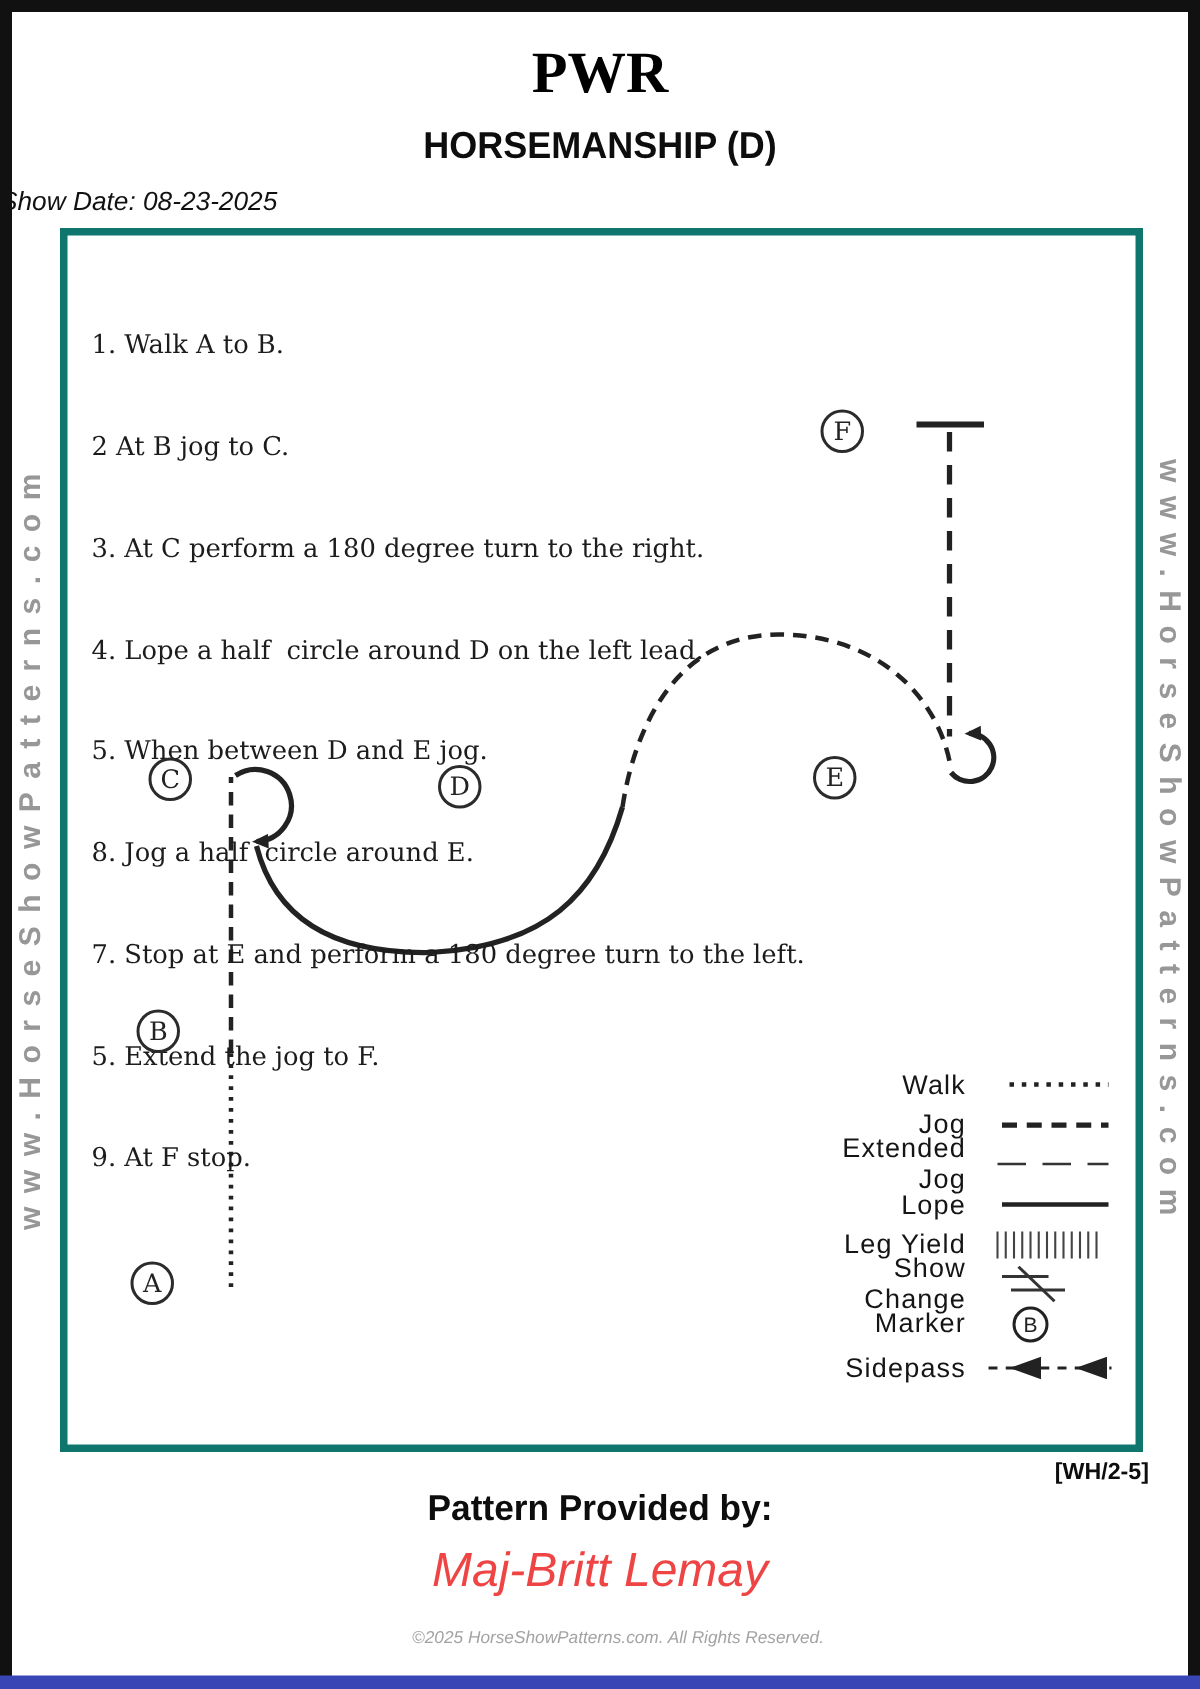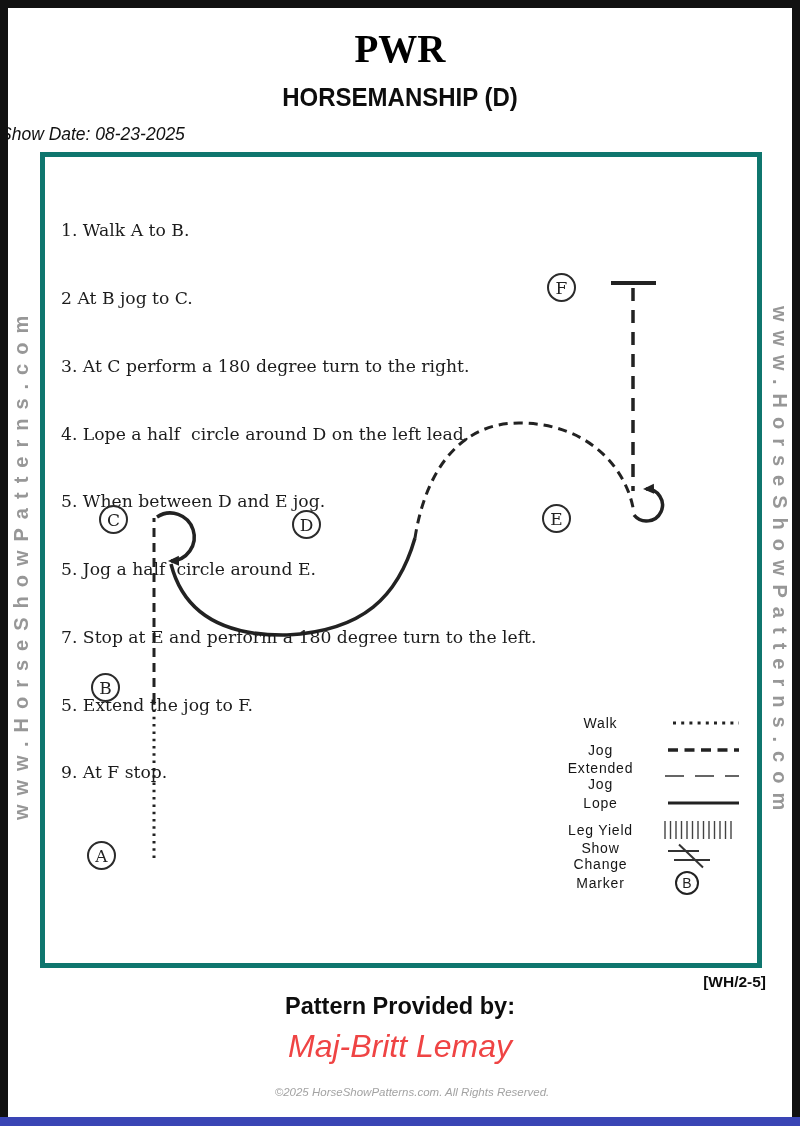--- a/index.html
+++ b/index.html
@@ -29,21 +29,21 @@
                   font-family:"DejaVu Serif", serif; font-size:17.2px; line-height:22.6px;
                   color:#1c1c1c; white-space:pre-wrap; }
 
   .marker { position:absolute; width:29px; height:29px; border:2px solid #2b2b2b; border-radius:50%;
             background:#fff; display:flex; align-items:center; justify-content:center; z-index:3;
             font-family:"DejaVu Serif", serif; font-size:17px; color:#222; }
 
   .legend { position:absolute; right:14px; top:553px; z-index:3; }
   .legend-row { display:flex; align-items:center; height:26.6px; }
   .legend-row.sidepass { margin-top:3px; }
-  .legend-label { width:96px; text-align:center; padding-right:9px; font-size:14px;
+  .legend-label { width:96px; text-align:right; padding-right:9px; font-size:18px;
                   letter-spacing:0.8px; color:#151515; }
   .legend-sym { width:90px; height:26px; position:relative; }
   .legend-sym svg { display:block; }
   .legend-marker-circle { position:absolute; left:22px; top:1px; width:24px; height:24px;
                   border:2px solid #222; border-radius:50%; display:flex; align-items:center;
                   justify-content:center; font-size:14px; color:#222; background:#fff; }
 
   .code-label { position:absolute; top:973px; right:34px; font-weight:bold; font-size:15.5px; color:#0d0d0d; }
   .footer-label { position:absolute; top:992px; left:0; width:100%; text-align:center;
                   font-weight:bold; font-size:24px; color:#0d0d0d; transform:scaleX(.98); }
@@ -89,21 +89,21 @@
 
       <path d="M566,126 L611,126" stroke="#222" stroke-width="4" fill="none"></path>
     </svg>
 
     <div class="instructions">
       <div>1. Walk A to B.</div>
       <div>2 At B jog to C.</div>
       <div>3. At C perform a 180 degree turn to the right.</div>
       <div>4. Lope a half  circle around D on the left lead.</div>
       <div>5. When between D and E jog.</div>
-      <div>5. Jog a half  circle around E.</div>
+      <div>8. Jog a half  circle around E.</div>
       <div>7. Stop at E and perform a 180 degree turn to the left.</div>
       <div>5. Extend the jog to F.</div>
       <div>9. At F stop.</div>
     </div>
 
     <div class="marker" style="left:42px;  top:684px;">A</div>
     <div class="marker" style="left:46px;  top:516px;">B</div>
     <div class="marker" style="left:54px;  top:348px;">C</div>
     <div class="marker" style="left:247px; top:353px;">D</div>
     <div class="marker" style="left:497px; top:347px;">E</div>
@@ -182,20 +182,30 @@
       </div>
 
 
       <div class="legend-row">
         <div class="legend-label">Marker</div>
         <div class="legend-sym">
           <div class="legend-marker-circle">B</div>
         </div>
       </div>
 
+      <div class="legend-row sidepass">
+        <div class="legend-label">Sidepass</div>
+        <div class="legend-sym">
+          <svg width="90" height="26">
+            <line x1="6" y1="13" x2="88" y2="13" stroke="#222" stroke-width="2" stroke-dasharray="6 5.5"></line>
+            <polygon points="20,13 41,5.5 41,20.5" fill="#222"></polygon>
+            <polygon points="64,13 85,5.5 85,20.5" fill="#222"></polygon>
+          </svg>
+        </div>
+      </div>
 
     </div>
   </div>
 
   <div class="code-label">[WH/2-5]</div>
   <div class="footer-label">Pattern Provided by:</div>
   <div class="footer-name">Maj-Britt Lemay</div>
   <div class="footer-copy">©2025 HorseShowPatterns.com. All Rights Reserved.</div>
 
   <div class="outer-frame"></div>

